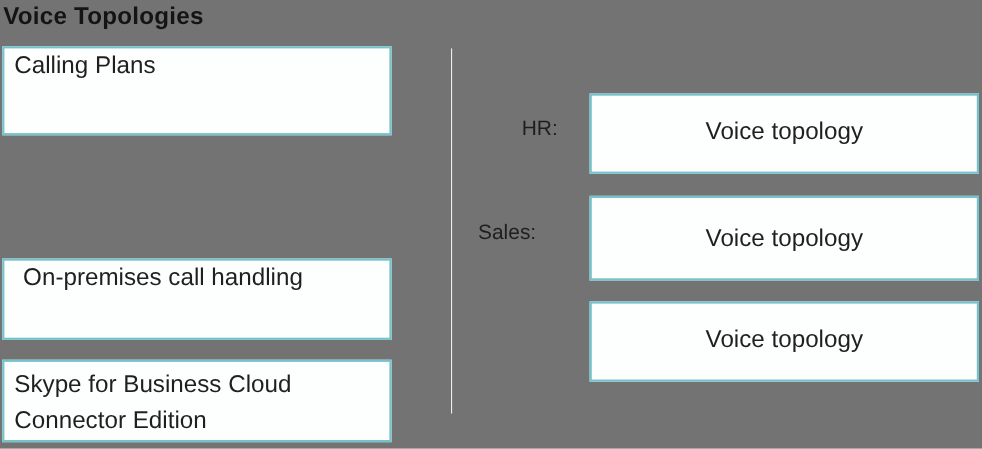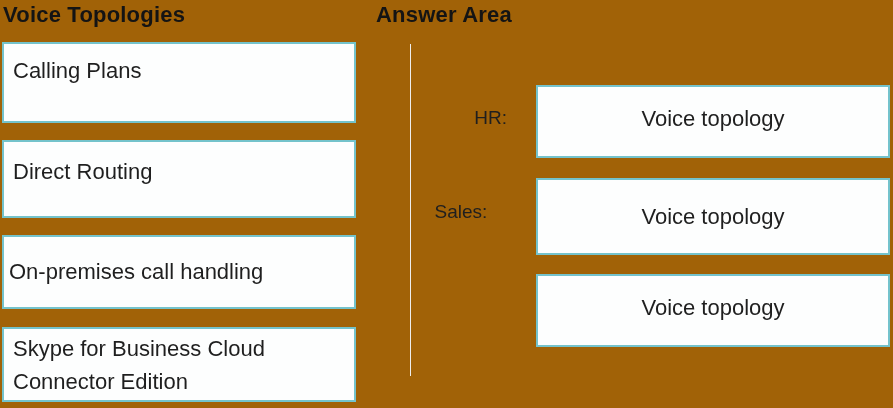--- a/index.html
+++ b/index.html
@@ -5,21 +5,21 @@
   * { margin: 0; padding: 0; box-sizing: border-box; }
   html, body { background: #ffffff; }
   body {
     font-family: "Liberation Sans", "DejaVu Sans", sans-serif;
     color: #1f1f1f;
   }
   .canvas {
     position: relative;
     width: 893px;
     height: 408px;
-    background: #a16207;
+    background: #737373;
     overflow: hidden;
   }
   .panel-title {
     position: absolute;
     font-size: 22px;
     font-weight: bold;
     color: #141414;
     letter-spacing: 0.2px;
     white-space: nowrap;
   }
@@ -34,23 +34,23 @@
     background: #fdfefe;
     font-size: 22px;
     color: #1f1f1f;
     display: flex;
     flex-direction: column;
     justify-content: flex-start;
     padding-left: 9px;
     padding-right: 4px;
     line-height: 30px;
   }
-  #option-0 { top: 42px;  height: 81px;  padding-top: 12px; }
+  #option-0 { top: 42px;  height: 81px;  }
   #option-1 { top: 140px; height: 78px;  padding-top: 15px; }
-  #option-2 { top: 235px; height: 74px;  justify-content: center; padding-left: 5px; }
+  #option-2 { top: 235px; height: 74px;  padding-left: 17px; }
   #option-3 { top: 327px; height: 75px;  justify-content: center; line-height: 33px; }
 
   .divider {
     position: absolute;
     left: 410px;
     top: 44px;
     width: 1px;
     height: 332px;
     background: #ededed;
   }
@@ -85,29 +85,25 @@
   #drop-2 { top: 274px; height: 73px; }
   #drop-2 .drop-text, #drop-0 .drop-text { position: relative; top: -3px; }
 </style>
 </head>
 <body>
 
 <div class="canvas">
 
   <div class="panel-title" id="left-title">Voice Topologies</div>
 
-  <div class="panel-title" id="right-title">Answer Area</div>
 
   <div class="option-box" id="option-0">
     <span>Calling Plans</span>
   </div>
 
-  <div class="option-box" id="option-1">
-    <span>Direct Routing</span>
-  </div>
 
   <div class="option-box" id="option-2">
     <span>On-premises call handling</span>
   </div>
 
   <div class="option-box" id="option-3">
     <span>Skype for Business Cloud Connector Edition</span>
   </div>
 
   <div class="divider"></div>

